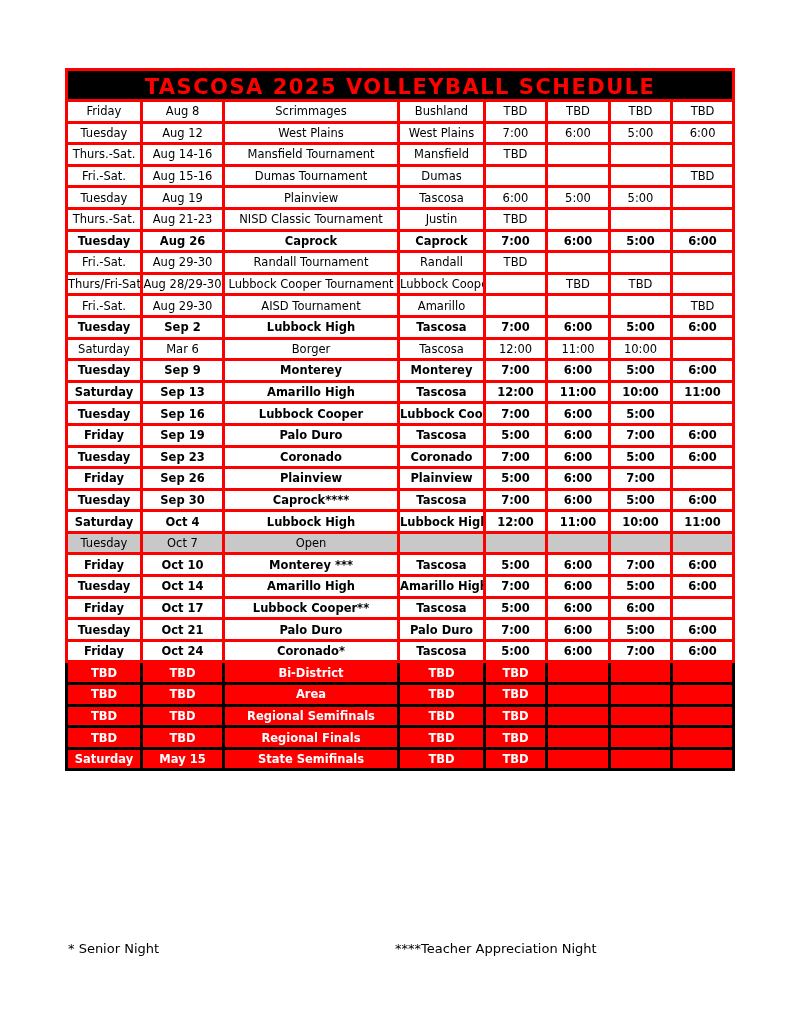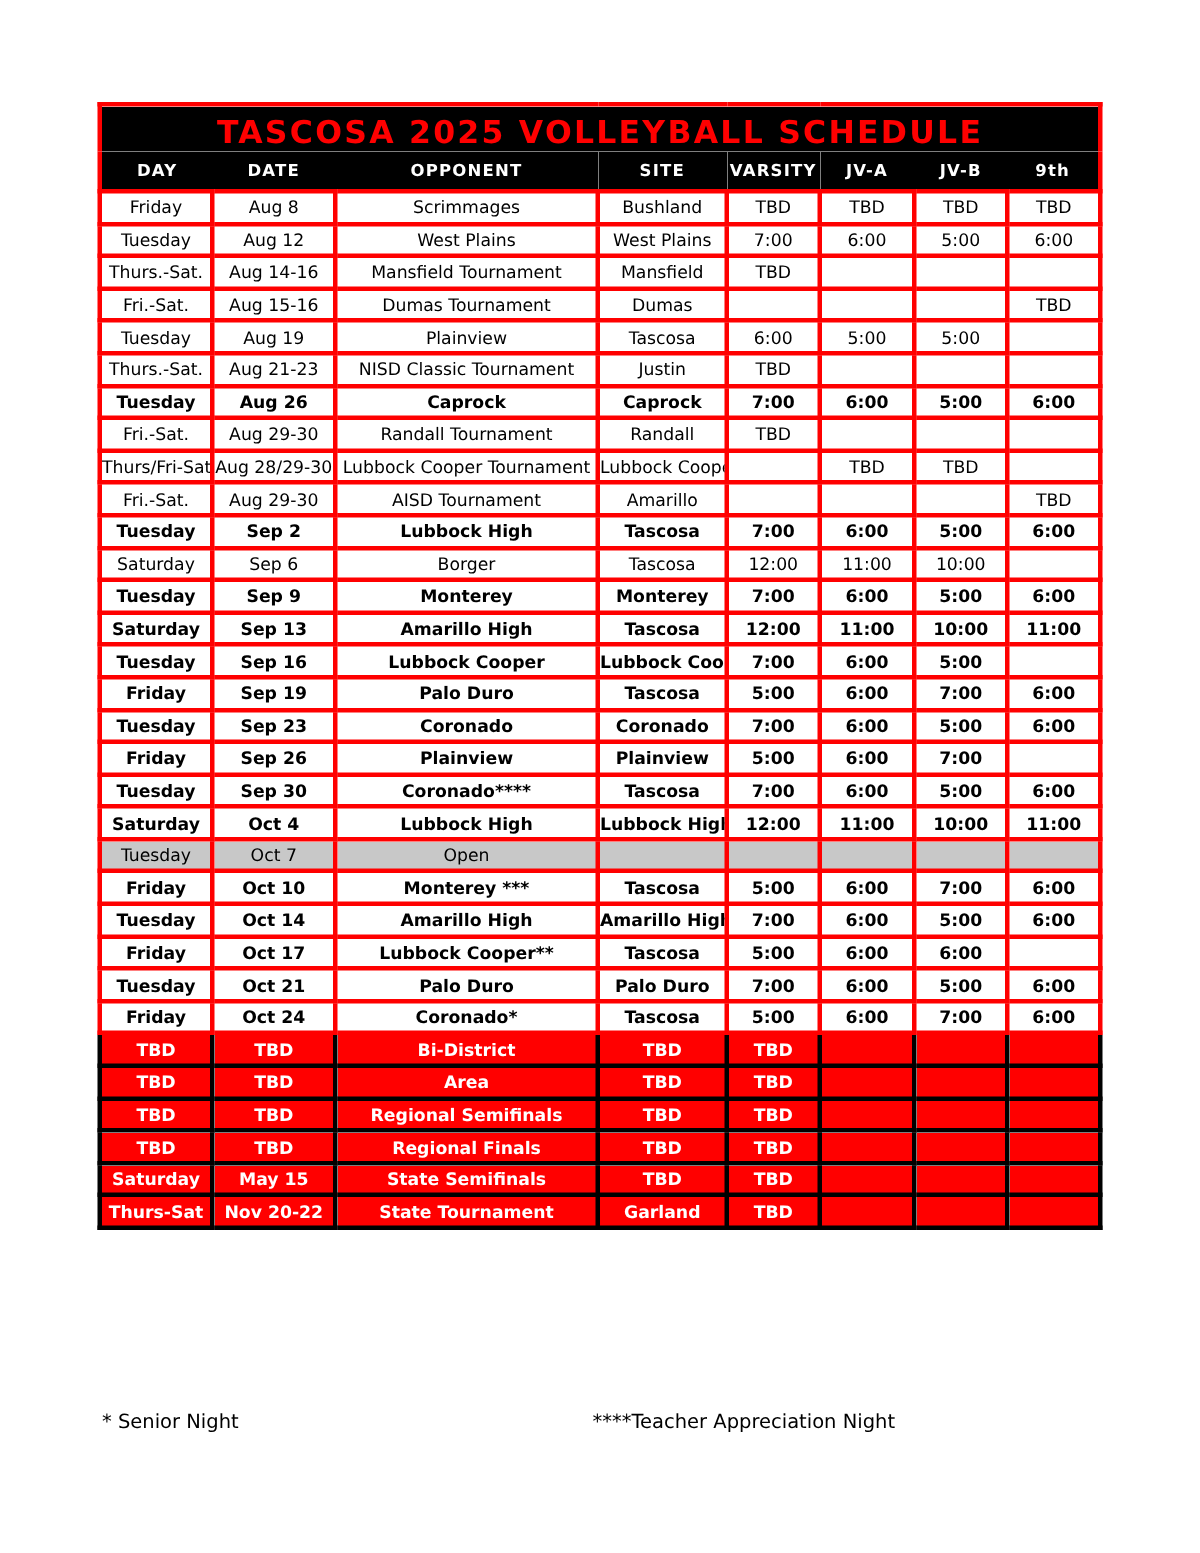--- a/index.html
+++ b/index.html
@@ -91,30 +91,20 @@
       <col style="width:86px">
       <col style="width:62px">
       <col style="width:63px">
       <col style="width:62px">
       <col style="width:62px">
     </colgroup>
     <thead>
       <tr>
         <th class="title-cell" colspan="8">TASCOSA 2025 VOLLEYBALL SCHEDULE</th>
       </tr>
-      <tr class="colhead">
-          <th>DAY</th>
-          <th>DATE</th>
-          <th>OPPONENT</th>
-          <th>SITE</th>
-          <th>VARSITY</th>
-          <th>JV-A</th>
-          <th>JV-B</th>
-          <th>9th</th>
-        </tr>
     </thead>
     <tbody>
         <tr class="regular">
           <td>Friday</td>
           <td>Aug 8</td>
           <td>Scrimmages</td>
           <td>Bushland</td>
           <td>TBD</td>
           <td>TBD</td>
           <td>TBD</td>
@@ -215,21 +205,21 @@
           <td>Sep 2</td>
           <td>Lubbock High</td>
           <td>Tascosa</td>
           <td>7:00</td>
           <td>6:00</td>
           <td>5:00</td>
           <td>6:00</td>
         </tr>
         <tr class="regular">
           <td>Saturday</td>
-          <td>Sep 6</td>
+          <td>Mar 6</td>
           <td>Borger</td>
           <td>Tascosa</td>
           <td>12:00</td>
           <td>11:00</td>
           <td>10:00</td>
           <td></td>
         </tr>
         <tr class="bold">
           <td>Tuesday</td>
           <td>Sep 9</td>
@@ -286,21 +276,21 @@
           <td>Plainview</td>
           <td>Plainview</td>
           <td>5:00</td>
           <td>6:00</td>
           <td>7:00</td>
           <td></td>
         </tr>
         <tr class="bold">
           <td>Tuesday</td>
           <td>Sep 30</td>
-          <td>Coronado****</td>
+          <td>Caprock****</td>
           <td>Tascosa</td>
           <td>7:00</td>
           <td>6:00</td>
           <td>5:00</td>
           <td>6:00</td>
         </tr>
         <tr class="bold">
           <td>Saturday</td>
           <td>Oct 4</td>
           <td>Lubbock High</td>
@@ -408,30 +398,20 @@
           <td>TBD</td>
           <td></td>
           <td></td>
           <td></td>
         </tr>
         <tr class="playoff">
           <td>Saturday</td>
           <td>May 15</td>
           <td>State Semifinals</td>
           <td>TBD</td>
-          <td>TBD</td>
-          <td></td>
-          <td></td>
-          <td></td>
-        </tr>
-        <tr class="playoff">
-          <td>Thurs-Sat</td>
-          <td>Nov 20-22</td>
-          <td>State Tournament</td>
-          <td>Garland</td>
           <td>TBD</td>
           <td></td>
           <td></td>
           <td></td>
         </tr>
       </tbody>
   </table>
 
   <div class="footnote left">* Senior Night</div>
   <div class="footnote right">****Teacher Appreciation Night</div>

